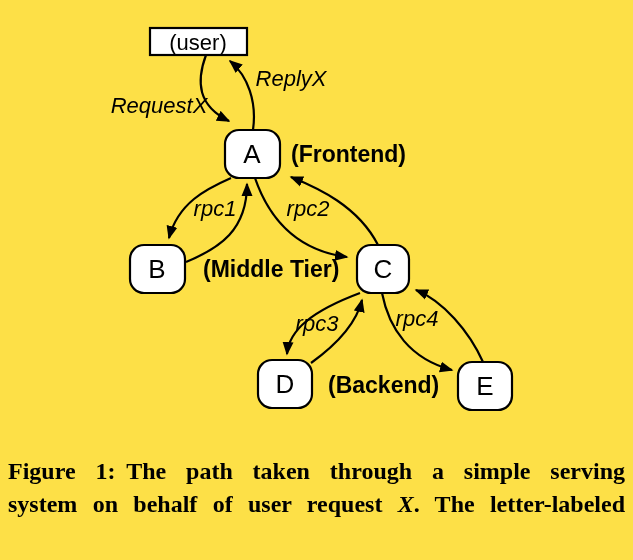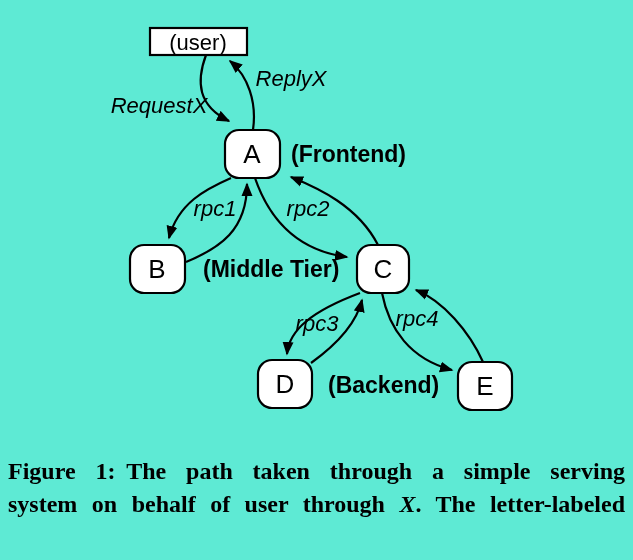--- a/index.html
+++ b/index.html
@@ -4,21 +4,21 @@
 <style>
   html, body {
     margin: 0;
     padding: 0;
     background: #ffffff;
   }
   .page {
     position: relative;
     width: 633px;
     height: 560px;
-    background: #5eead4;
+    background: #fde047;
     overflow: hidden;
     font-family: "Liberation Sans", sans-serif;
   }
   svg.diagram {
     display: block;
   }
   svg.diagram path.edge {
     fill: none;
     stroke: #000000;
     stroke-width: 2.2;
@@ -130,17 +130,17 @@
       <text class="edge-label" x="317" y="331">rpc3</text>
       <text class="edge-label" x="417" y="326">rpc4</text>
 
       <text class="tier-label" x="291" y="162">(Frontend)</text>
       <text class="tier-label" x="203" y="277">(Middle Tier)</text>
       <text class="tier-label" x="328" y="393">(Backend)</text>
     </svg>
 
     <figcaption class="caption">
       <div class="cap-line"><span class="fig-label">Figure 1:</span><span>The path taken through a simple serving</span></div>
-      <div class="cap-line"><span>system on behalf of user through</span> <i>X</i><span>. The letter-labeled</span></div>
+      <div class="cap-line"><span>system on behalf of user request</span> <i>X</i><span>. The letter-labeled</span></div>
     </figcaption>
 
   </figure>
 </div>
 
 </body></html>

